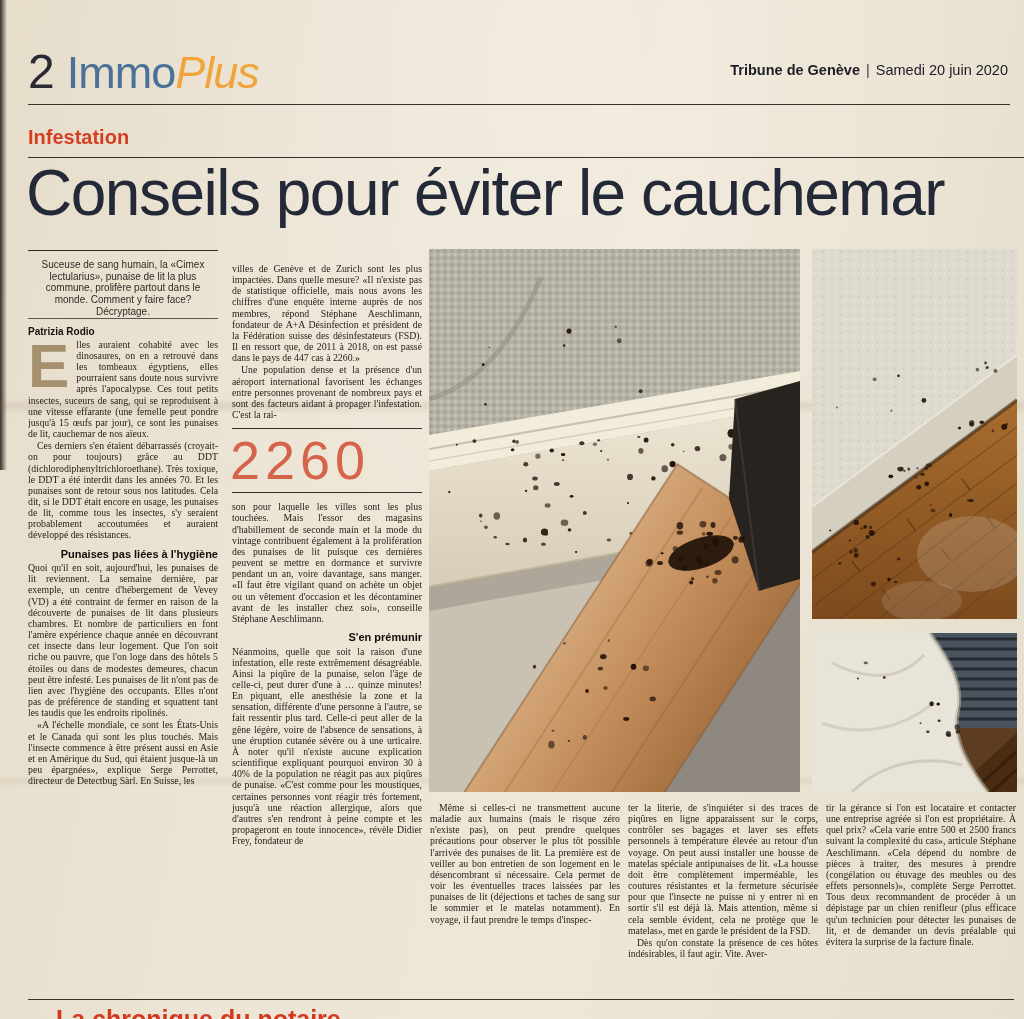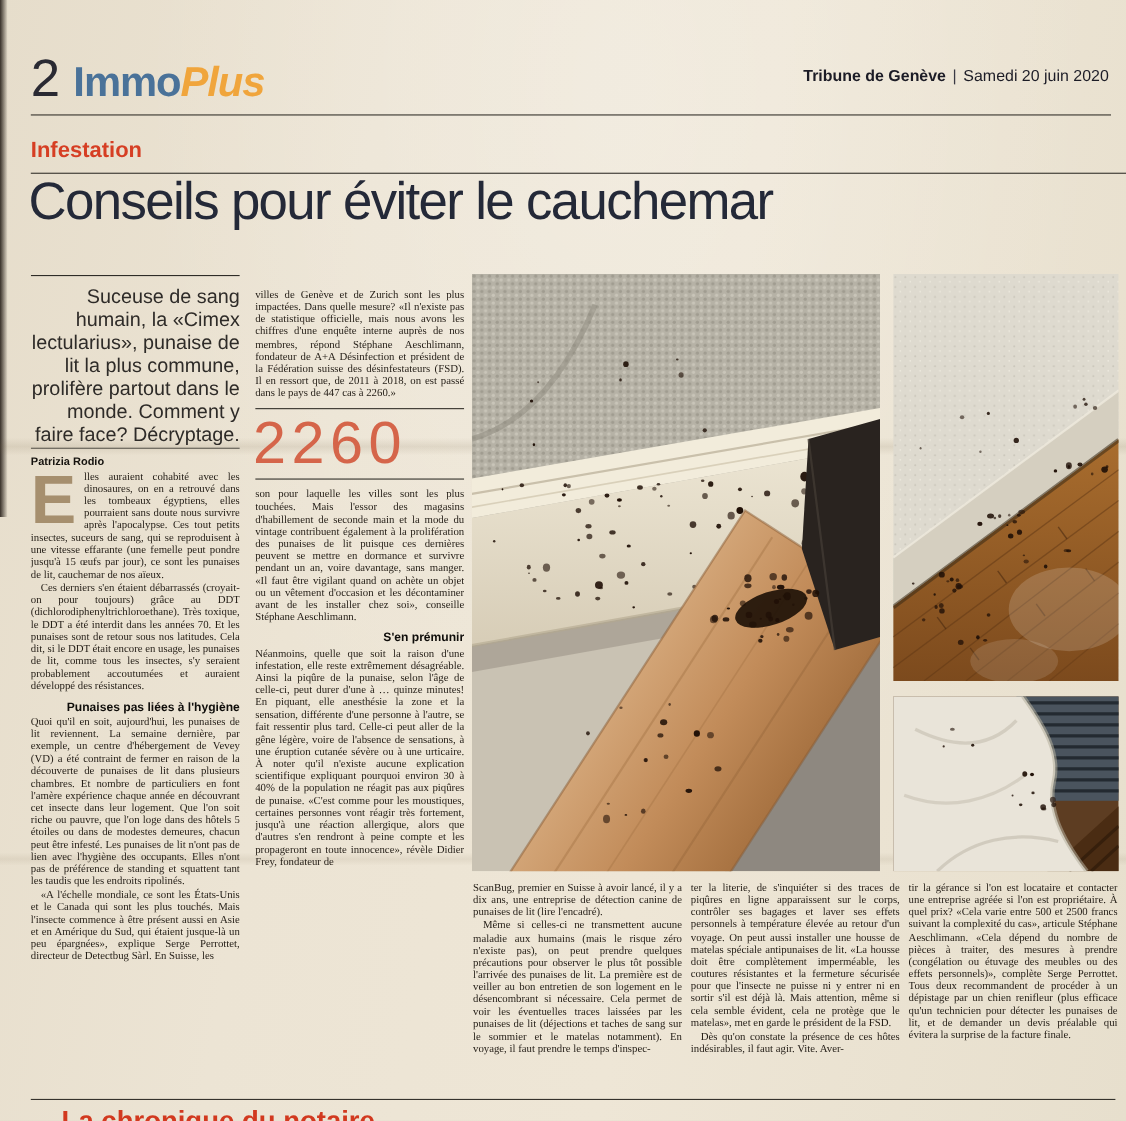--- a/index.html
+++ b/index.html
@@ -11,46 +11,46 @@
   .edge-left{position:absolute;left:0;top:0;width:7px;height:470px;
     background:linear-gradient(to right, rgba(25,18,12,.85), rgba(25,18,12,0));}
   .fold{position:absolute;left:0;right:0;top:398px;height:16px;
     background:linear-gradient(to bottom, rgba(110,92,62,0), rgba(110,92,62,.12), rgba(110,92,62,0));}
   .fold2{position:absolute;left:0;right:0;top:775px;height:12px;
     background:linear-gradient(to bottom, rgba(110,92,62,0), rgba(110,92,62,.09), rgba(110,92,62,0));}
 
   
   .hdr{position:absolute;left:28px;top:44px;display:flex;align-items:baseline;gap:14px;}
   .pagenum{font-size:48px;font-weight:300;color:#2a2a33;letter-spacing:-2px;}
-  .logo{font-size:38px;font-weight:bold;letter-spacing:-1px;}
+  .logo{font-size:45px;font-weight:normal;letter-spacing:-1px;}
   .logo .immo{color:#4a7299;}
   .logo .plus{color:#f0a53c;font-style:italic;}
   .masthead{position:absolute;right:16px;top:62px;font-size:14.5px;color:#1c1c26;}
   .masthead b{font-weight:bold;}
   .masthead .sep{margin:0 6px;color:#3a3a44;}
   .rule{position:absolute;border-top:1.5px solid #35322c;}
   .header-rule{left:28px;width:982px;top:104px;}
   .kicker{position:absolute;left:28px;top:126px;font-size:20px;font-weight:bold;color:#d63e23;}
   .kicker-rule{left:28px;width:996px;top:157px;border-top-width:1px;}
   .headline{position:absolute;left:26px;top:156px;margin:0;font-weight:300;
-    font-size:48px;letter-spacing:-1.5px;color:#242938;white-space:nowrap;}
+    font-size:64px;letter-spacing:-1.5px;color:#242938;white-space:nowrap;}
 
   
   .col{position:absolute;width:190px;font-family:"Liberation Serif", serif;
     font-size:9.8px;line-height:1.14;text-align:justify;color:#221c15;}
   .col p{margin:0 0 1px 0;}
   .col p.ind{text-indent:9px;}
   .col1{left:28px;top:250px;height:752px;overflow:hidden;}
   .col2{left:232px;top:243px;height:760px;overflow:hidden;margin-top:20px;}
   .col3{left:430px;top:802px;height:200px;overflow:hidden;}
   .col4{left:628px;top:802px;height:200px;overflow:hidden;}
   .col5{left:826px;top:802px;width:190px;height:200px;overflow:hidden;}
   .lead-rule{border-top:1.5px solid #2e2c27;margin-bottom:8px;}
-  .lead{font-family:"Liberation Sans", sans-serif;font-size:18px;line-height:1.17;
-    color:#2e2b28;text-align:right;margin:0 0 12px 0;}
+  .lead{font-family:"Liberation Sans", sans-serif;font-size:10px;line-height:1.17;
+    color:#2e2b28;text-align:center;margin:0 0 12px 0;}
   .byline-rule{border-top:1px solid #5a564e;margin:0 0 7px 0;}
   .byline{font-family:"Liberation Sans", sans-serif;font-weight:bold;font-size:10px;
     color:#15120e;margin:0 0 14px 0;text-align:left;}
   .dropcap{float:left;font-family:"Liberation Sans", sans-serif;font-weight:bold;
     font-size:62px;line-height:50px;color:#a68f6e;margin:2px 7px 0 0;}
   .subhead{font-family:"Liberation Sans", sans-serif;font-weight:bold;font-size:11px;
     margin:7px 0 2px 0;color:#0f0d0a;text-align:right;}
   .stat{margin:8px 0 8px 0;font-family:"Liberation Sans", sans-serif;text-align:left;}
   .stat .srule{border-top:1.5px solid #33302a;}
   .stat-num{font-size:54px;font-weight:300;letter-spacing:5px;color:#d5654a;
@@ -93,20 +93,21 @@
     <p class="byline">Patrizia Rodio</p>
     <p><span class="dropcap">E</span><span>lles auraient cohabité avec les dinosaures, on en a retrouvé dans les tombeaux égyptiens, elles pourraient sans doute nous survivre après l'apocalypse. Ces tout petits insectes, suceurs de sang, qui se reproduisent à une vitesse effarante (une femelle peut pondre jusqu'à 15 œufs par jour), ce sont les punaises de lit, cauchemar de nos aïeux.</span></p>
     <p class="ind">Ces derniers s'en étaient débarrassés (croyait-on pour toujours) grâce au DDT (dichlorodiphenyltrichloroethane). Très toxique, le DDT a été interdit dans les années 70. Et les punaises sont de retour sous nos latitudes. Cela dit, si le DDT était encore en usage, les punaises de lit, comme tous les insectes, s'y seraient probablement accoutumées et auraient développé des résistances.</p>
     <h3 class="subhead">Punaises pas liées à l'hygiène</h3>
     <p>Quoi qu'il en soit, aujourd'hui, les punaises de lit reviennent. La semaine dernière, par exemple, un centre d'hébergement de Vevey (VD) a été contraint de fermer en raison de la découverte de punaises de lit dans plusieurs chambres. Et nombre de particuliers en font l'amère expérience chaque année en découvrant cet insecte dans leur logement. Que l'on soit riche ou pauvre, que l'on loge dans des hôtels 5 étoiles ou dans de modestes demeures, chacun peut être infesté. Les punaises de lit n'ont pas de lien avec l'hygiène des occupants. Elles n'ont pas de préférence de standing et squattent tant les taudis que les endroits ripolinés.</p>
     <p class="ind">«A l'échelle mondiale, ce sont les États-Unis et le Canada qui sont les plus touchés. Mais l'insecte commence à être présent aussi en Asie et en Amérique du Sud, qui étaient jusque-là un peu épargnées», explique Serge Perrottet, directeur de Detectbug Sàrl. En Suisse, les</p>
   </div>
 
   <div class="col col2">
     <p>villes de Genève et de Zurich sont les plus impactées. Dans quelle mesure? «Il n'existe pas de statistique officielle, mais nous avons les chiffres d'une enquête interne auprès de nos membres, répond Stéphane Aeschlimann, fondateur de A+A Désinfection et président de la Fédération suisse des désinfestateurs (FSD). Il en ressort que, de 2011 à 2018, on est passé dans le pays de 447 cas à 2260.»</p>
+    <p class="ind">Une population dense et la présence d'un aéroport international favorisent les échanges entre personnes provenant de nombreux pays et sont des facteurs aidant à propager l'infestation. C'est la rai-</p>
     <div class="stat">
       <div class="srule"></div>
       <div class="stat-num">2260</div>
       <div class="srule"></div>
     </div>
     <p>son pour laquelle les villes sont les plus touchées. Mais l'essor des magasins d'habillement de seconde main et la mode du vintage contribuent également à la prolifération des punaises de lit puisque ces dernières peuvent se mettre en dormance et survivre pendant un an, voire davantage, sans manger. «Il faut être vigilant quand on achète un objet ou un vêtement d'occasion et les décontaminer avant de les installer chez soi», conseille Stéphane Aeschlimann.</p>
     <h3 class="subhead">S'en prémunir</h3>
     <p>Néanmoins, quelle que soit la raison d'une infestation, elle reste extrêmement désagréable. Ainsi la piqûre de la punaise, selon l'âge de celle-ci, peut durer d'une à … quinze minutes! En piquant, elle anesthésie la zone et la sensation, différente d'une personne à l'autre, se fait ressentir plus tard. Celle-ci peut aller de la gêne légère, voire de l'absence de sensations, à une éruption cutanée sévère ou à une urticaire. À noter qu'il n'existe aucune explication scientifique expliquant pourquoi environ 30 à 40% de la population ne réagit pas aux piqûres de punaise. «C'est comme pour les moustiques, certaines personnes vont réagir très fortement, jusqu'à une réaction allergique, alors que d'autres s'en rendront à peine compte et les propageront en toute innocence», révèle Didier Frey, fondateur de</p>
   </div>
 
@@ -435,21 +436,20 @@
         <ellipse cx="136.9" cy="102.4" rx="2.4" ry="1.5" fill="#201007" opacity="0.66"></ellipse>
       </g>
     <g>
         <ellipse cx="45.9" cy="45.6" rx="1.0" ry="1.0" fill="#201007" opacity="0.84"></ellipse>
         <ellipse cx="72.3" cy="44.5" rx="1.4" ry="1.3" fill="#201007" opacity="0.91"></ellipse>
         <ellipse cx="53.8" cy="29.9" rx="2.2" ry="1.4" fill="#201007" opacity="0.62"></ellipse>
       </g>
   </svg>
 
   <div class="col col3">
-    <p>ScanBug, premier en Suisse à avoir lancé, il y a dix ans, une entreprise de détection canine de punaises de lit (lire l'encadré).</p>
     <p class="ind">Même si celles-ci ne transmettent aucune maladie aux humains (mais le risque zéro n'existe pas), on peut prendre quelques précautions pour observer le plus tôt possible l'arrivée des punaises de lit. La première est de veiller au bon entretien de son logement en le désencombrant si nécessaire. Cela permet de voir les éventuelles traces laissées par les punaises de lit (déjections et taches de sang sur le sommier et le matelas notamment). En voyage, il faut prendre le temps d'inspec-</p>
   </div>
   <div class="col col4">
     <p>ter la literie, de s'inquiéter si des traces de piqûres en ligne apparaissent sur le corps, contrôler ses bagages et laver ses effets personnels à température élevée au retour d'un voyage. On peut aussi installer une housse de matelas spéciale antipunaises de lit. «La housse doit être complètement imperméable, les coutures résistantes et la fermeture sécurisée pour que l'insecte ne puisse ni y entrer ni en sortir s'il est déjà là. Mais attention, même si cela semble évident, cela ne protège que le matelas», met en garde le président de la FSD.</p>
     <p class="ind">Dès qu'on constate la présence de ces hôtes indésirables, il faut agir. Vite. Aver-</p>
   </div>
   <div class="col col5">
     <p>tir la gérance si l'on est locataire et contacter une entreprise agréée si l'on est propriétaire. À quel prix? «Cela varie entre 500 et 2500 francs suivant la complexité du cas», articule Stéphane Aeschlimann. «Cela dépend du nombre de pièces à traiter, des mesures à prendre (congélation ou étuvage des meubles ou des effets personnels)», complète Serge Perrottet. Tous deux recommandent de procéder à un dépistage par un chien renifleur (plus efficace qu'un technicien pour détecter les punaises de lit, et de demander un devis préalable qui évitera la surprise de la facture finale.</p>
   </div>
 

